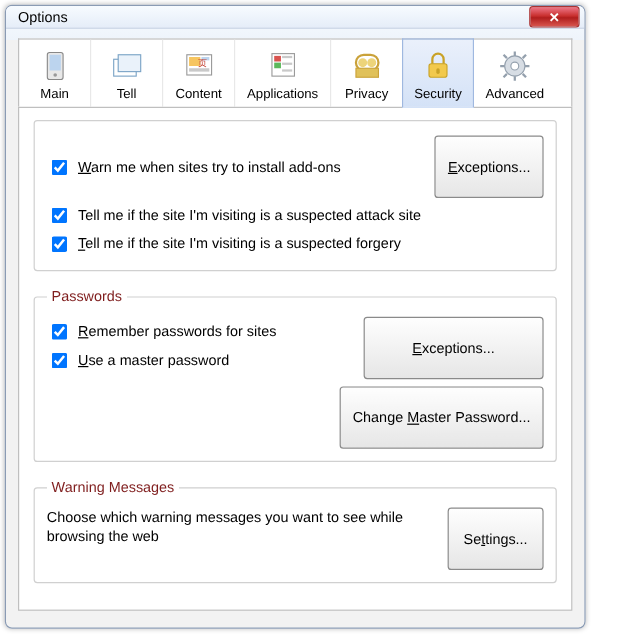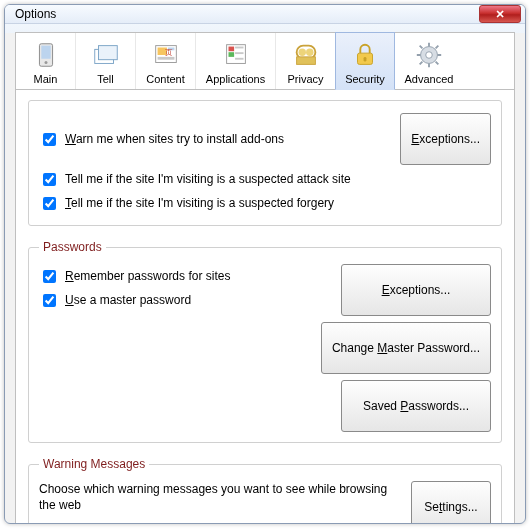--- a/index.html
+++ b/index.html
@@ -7,21 +7,21 @@
   body {
     font-family: "Segoe UI", Tahoma, sans-serif;
     font-size: 12px;
     background: #fff;
     color: #000;
     width: 530px;
     height: 529px;
     overflow: hidden;
   }
   .window {
-    width: 522px;
+    width: 484px;
     height: 520px;
     margin: 4px;
     border: 1px solid #8a9bb4;
     border-radius: 6px;
     background: linear-gradient(#f7fbff, #eef4fb 28px, #f2f2f2 28px, #f2f2f2);
     box-shadow: 0 0 4px rgba(0,0,0,.25);
     display: flex;
     flex-direction: column;
     overflow: hidden;
   }
@@ -270,21 +270,20 @@
           <div class="row">
             <label>
               <input type="checkbox" checked="" style="">
               <span><span class="u">U</span><span>se a master password</span></span>
             </label>
           </div>
         </div>
         <div class="right-stack">
           <button class="btn wide"><span class="u">E</span>xceptions...</button>
           <button class="btn wide"><span>Change </span><span class="u">M</span><span>aster Password...</span></button>
-          <button class="btn wide">Saved <span class="u">P</span>asswords...</button>
         </div>
       </div>
     </fieldset>
 
     <fieldset>
       <legend>Warning Messages</legend>
       <div class="fieldset-flex">
         <div class="msg">Choose which warning messages you want to see while browsing the web</div>
         <button class="btn"><span>Se</span><span class="u">t</span><span>tings...</span></button>
       </div>

